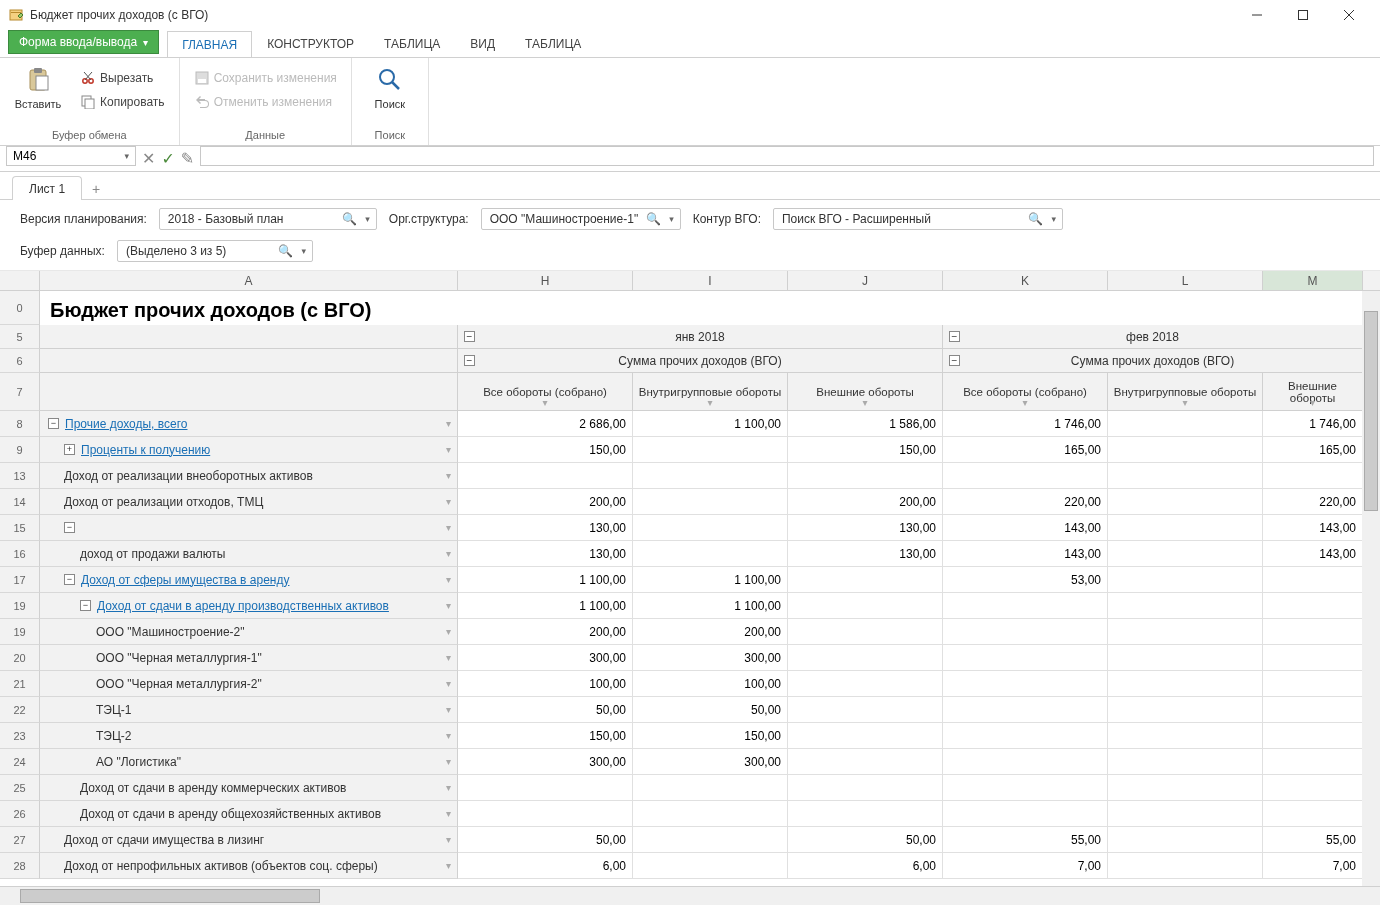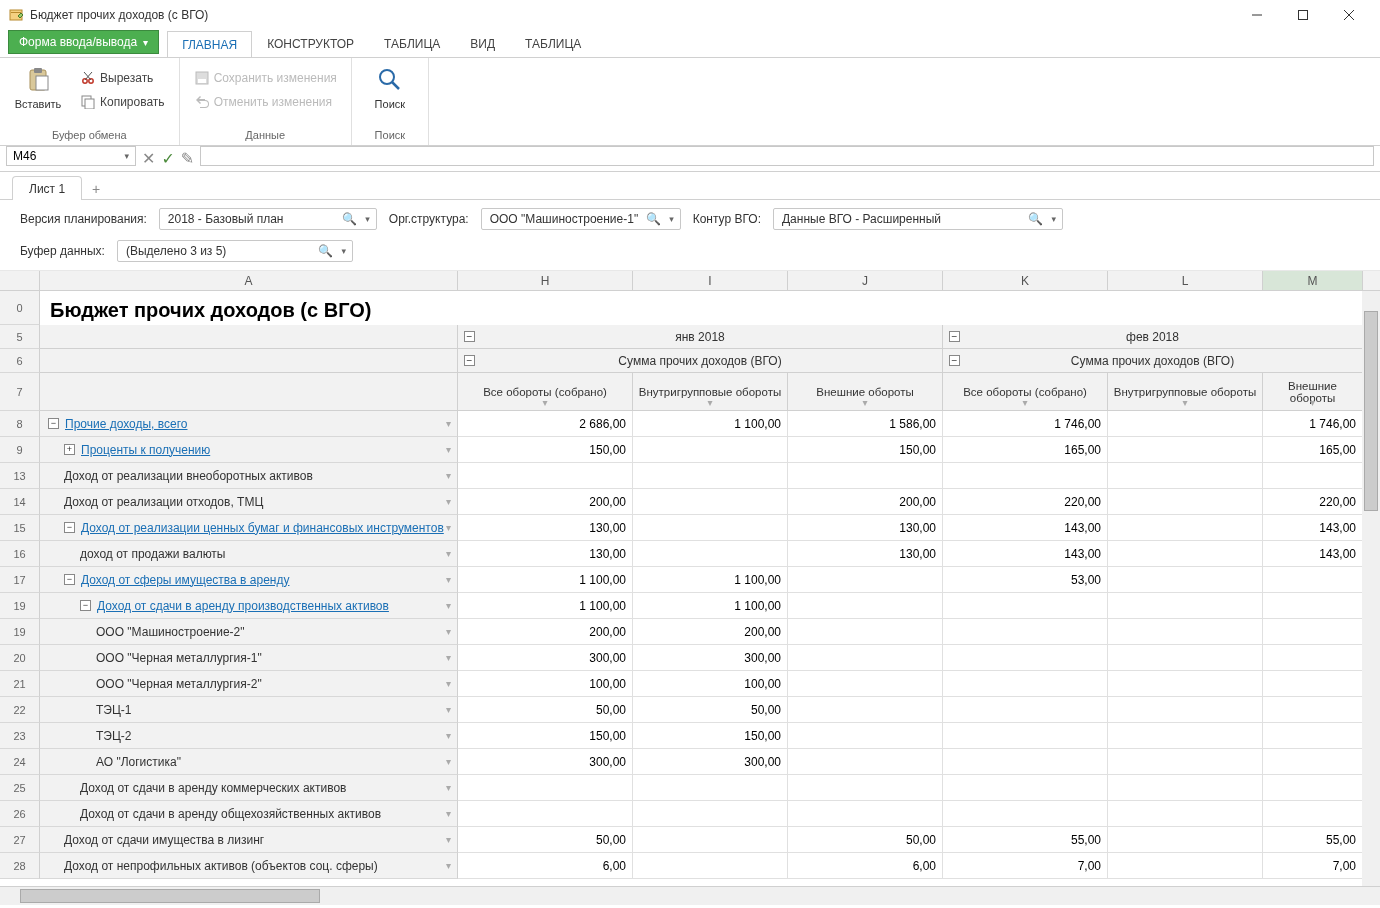--- a/index.html
+++ b/index.html
@@ -212,28 +212,28 @@
         <span class="dd">▾</span>
       </div>
     <span class="fld-label">Орг.структура:</span>
     <div class="combo" style="width:200px">
         <span style="flex:1">ООО "Машиностроение-1"</span>
         <span class="mag">🔍</span>
         <span class="dd">▾</span>
       </div>
     <span class="fld-label">Контур ВГО:</span>
     <div class="combo" style="width:290px">
-        <span style="flex:1">Данные ВГО - Расширенный</span>
+        <span style="flex:1">Поиск ВГО - Расширенный</span>
         <span class="mag">🔍</span>
         <span class="dd">▾</span>
       </div>
   </div>
   <div class="filter-row">
     <span class="fld-label">Буфер данных:</span>
-    <div class="combo" style="width:236px">
+    <div class="combo" style="width:196px">
         <span style="flex:1">(Выделено 3 из 5)</span>
         <span class="mag">🔍</span>
         <span class="dd">▾</span>
       </div>
   </div>
 </div>
 
 <div class="grid-area">
   <div class="col-headers" id="col-headers">
       <div class="corner"></div>
@@ -317,21 +317,20 @@
         <div class="cell num" style="width:155px"></div>
         <div class="cell num" style="width:155px">200,00</div>
         <div class="cell num" style="width:165px">220,00</div>
         <div class="cell num" style="width:155px"></div>
         <div class="cell num" style="width:100px">220,00</div>
       </div>
       <div class="grow">
         <div class="row-head">15</div>
         <div class="label-col" style="padding-left:24px">
           <span class="exp">−</span>
-          <a href="#">Доход от реализации ценных бумаг и финансовых инструментов</a>
           <span class="flt">▾</span>
         </div>
         <div class="cell num" style="width:175px">130,00</div>
         <div class="cell num" style="width:155px"></div>
         <div class="cell num" style="width:155px">130,00</div>
         <div class="cell num" style="width:165px">143,00</div>
         <div class="cell num" style="width:155px"></div>
         <div class="cell num" style="width:100px">143,00</div>
       </div>
       <div class="grow">

